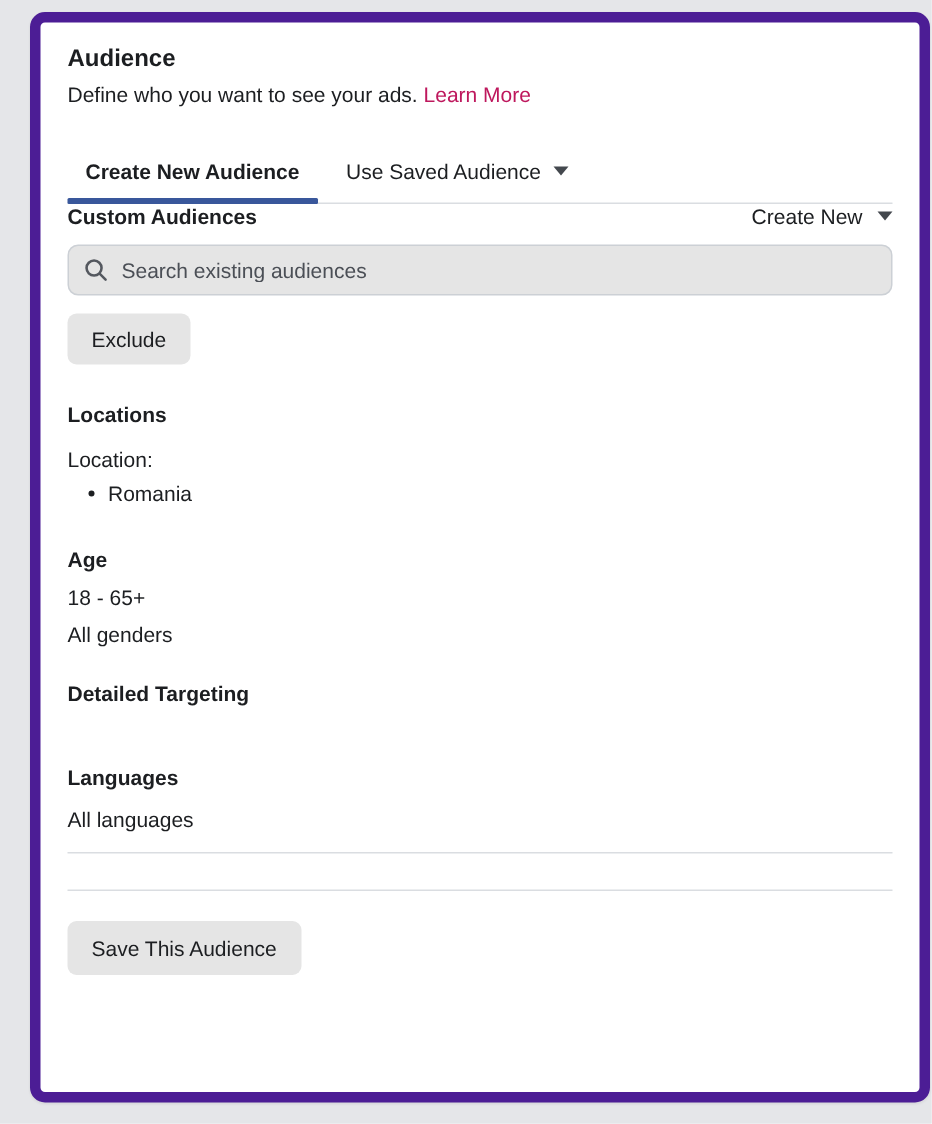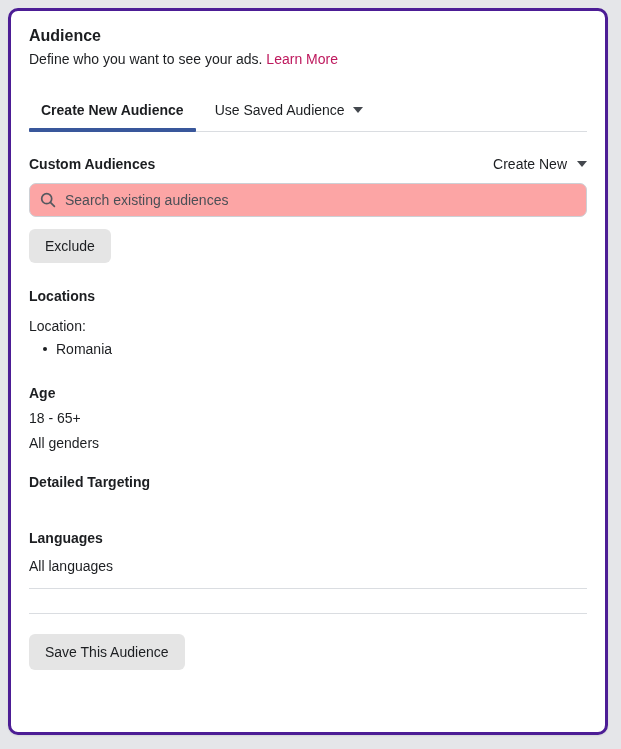--- a/index.html
+++ b/index.html
@@ -5,24 +5,24 @@
   * { margin: 0; padding: 0; box-sizing: border-box; }
   html, body {
     width: 621px; height: 749px;
     background: #e5e6e9;
     font-family: "Liberation Sans", "DejaVu Sans", sans-serif;
     color: #1c1e21;
     overflow: hidden;
   }
   .card {
     position: absolute;
-    left: 8px; top: 8px;
+    left: 20px; top: 8px;
     width: 600px; height: 727px;
     background: #ffffff;
-    border: 3px solid #4c1d95;
+    border: 7px solid #4c1d95;
     border-radius: 10px;
     box-shadow: 0 1px 2px rgba(0,0,0,0.08);
     padding: 0 18px;
   }
   .page-title {
     padding-top: 15px;
     font-size: 16px;
     font-weight: bold;
     line-height: 1.2;
   }
@@ -65,21 +65,20 @@
   .caret {
     display: inline-block;
     width: 0; height: 0;
     border-left: 5px solid transparent;
     border-right: 5px solid transparent;
     border-top: 6px solid #44484e;
   }
   .caret.blue { border-top-color: #39579b; }
   
   .ca-header {
-    margin-top: 24px;
     display: flex;
     justify-content: space-between;
     align-items: center;
   }
   .section-label {
     font-size: 14px;
     font-weight: bold;
   }
   .create-new {
     display: flex;
@@ -90,21 +89,21 @@
   }
   .search-box {
     margin-top: 11px;
     height: 34px;
     border: 1px solid #ccd0d5;
     border-radius: 7px;
     display: flex;
     align-items: center;
     padding: 0 10px;
     gap: 9px;
-    background: #fca5a5;
+    background: #e5e5e5;
   }
   .search-box input {
     border: none;
     outline: none;
     flex: 1;
     font-size: 14px;
     font-family: "Liberation Sans", "DejaVu Sans", sans-serif;
     color: #1c1e21;
     background: transparent;
   }

